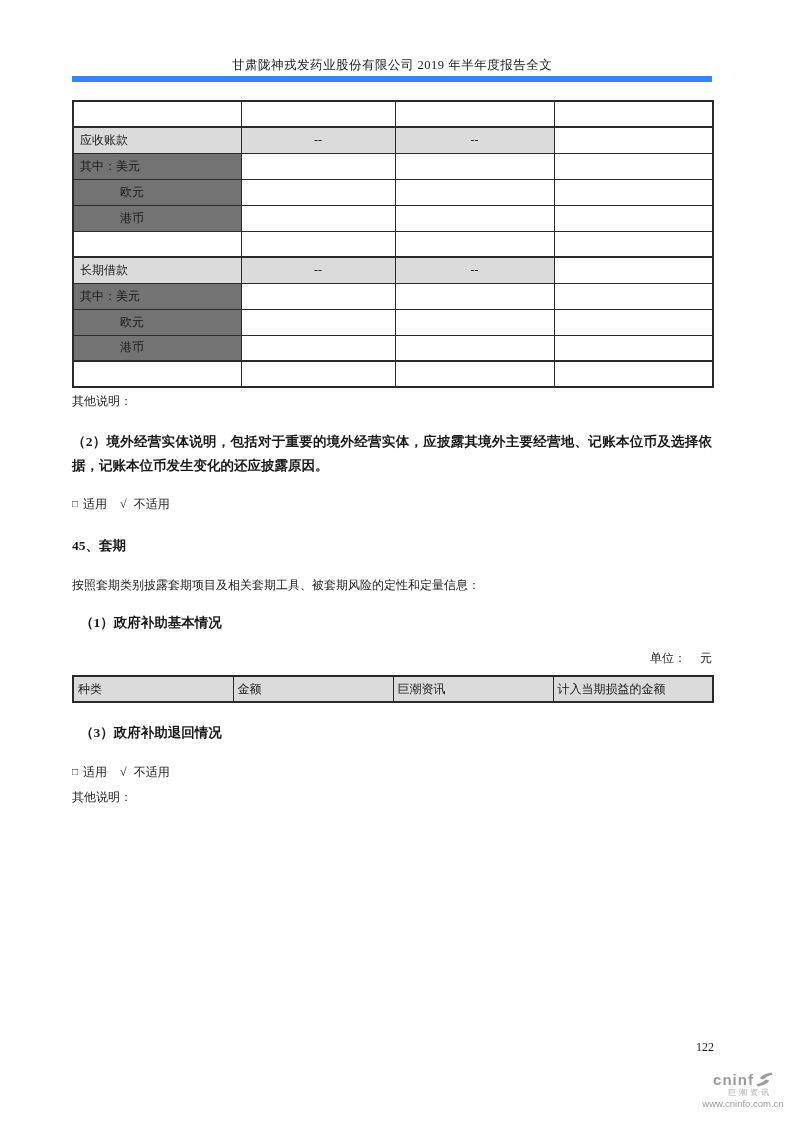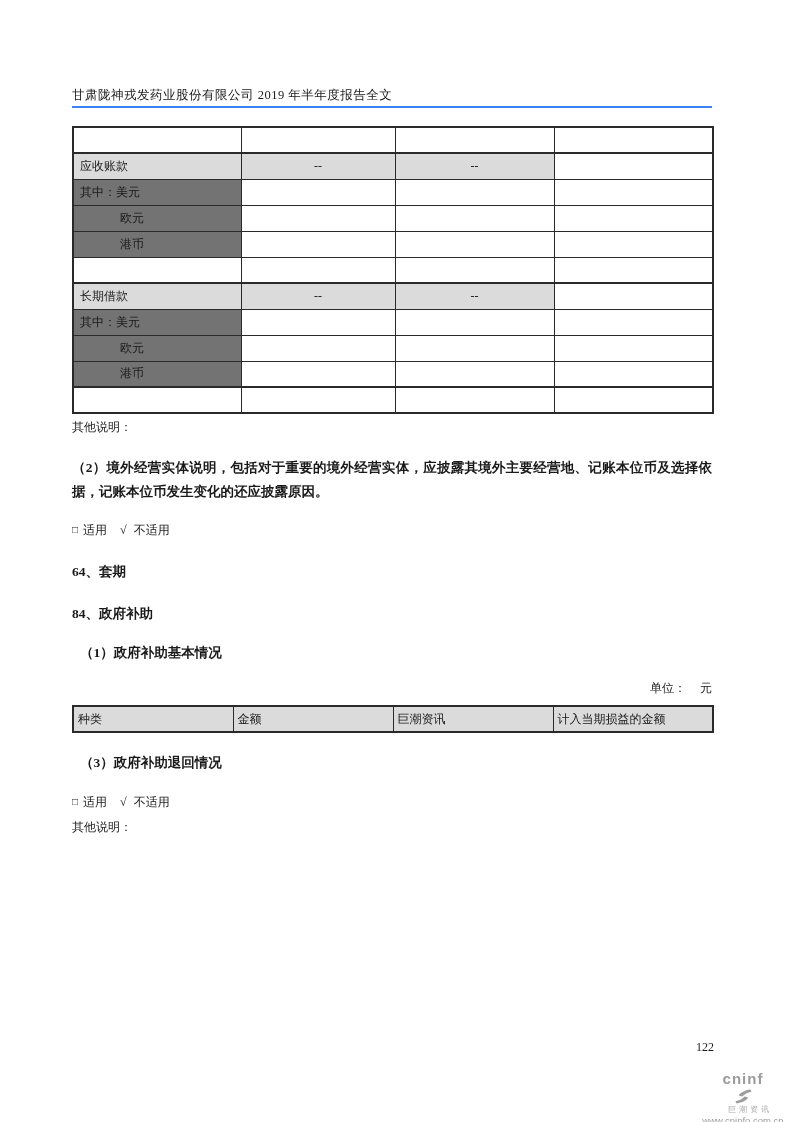--- a/index.html
+++ b/index.html
@@ -10,23 +10,23 @@
     width: 793px; height: 1122px;
     margin: 0 auto;
     background: #ffffff;
     color: #1a1a1a;
     overflow: hidden;
   }
   .content { margin-left: 72px; width: 640px; }
 
   
   .doc-header {
-    padding-top: 88px; padding-bottom: 3px;
-    border-bottom: 2px solid #3b82f6;
-    text-align: left;
+    padding-top: 58px; padding-bottom: 3px;
+    border-bottom: 6px solid #3b82f6;
+    text-align: center;
     font-size: 12.5px; line-height: 15px;
     letter-spacing: 0.5px;
   }
 
   
   table.cur-table {
     margin-top: 18px;
     border-collapse: collapse;
     table-layout: fixed;
     width: 640px;
@@ -94,21 +94,21 @@
   }
   .cninfo-logo {
     position: absolute;
     top: 1071px; right: 5px;
     width: 90px;
     color: #9c9c9c;
     font-family: "Liberation Sans", "DejaVu Sans", sans-serif;
     text-align: center;
     line-height: 1;
   }
-  .logo-top { display: flex; align-items: center; justify-content: center; gap: 2px; flex-direction: column; }
+  .logo-top { display: flex; align-items: center; justify-content: center; gap: 2px; }
   .logo-word { font-size: 15px; font-weight: 700; letter-spacing: 1px; color: #9c9c9c; }
   .logo-swoosh { width: 17px; height: 17px; }
   .logo-sub { margin-top: 1px; font-size: 8px; letter-spacing: 3px; color: #a8a8a8; padding-left: 14px; }
   .logo-url { margin-top: 2px; font-size: 9.5px; color: #9c9c9c; white-space: nowrap; }
 </style>
 </head>
 <body>
 
 <div class="page">
   <div class="content">
@@ -196,24 +196,24 @@
 
     <div class="para-bold">（2）境外经营实体说明，包括对于重要的境外经营实体，应披露其境外主要经营地、记账本位币及选择依据，记账本位币发生变化的还应披露原因。</div>
 
     <div class="applic-line">
       <span class="chk-box">□</span>
       <span class="sp">适用</span>
       <span class="chk-mark">√</span>
       <span>不适用</span>
     </div>
 
-    <div class="sec-heading">64、套期</div>
-
-
-    <div class="sec-heading">84、政府补助</div>
+    <div class="sec-heading">45、套期</div>
+
+    <div class="sec-body">按照套期类别披露套期项目及相关套期工具、被套期风险的定性和定量信息：</div>
+
 
     <div class="sub-heading">（1）政府补助基本情况</div>
 
     <div class="unit-line">
       <span>单位：</span><span class="unit-value">元</span>
     </div>
 
     <table class="subsidy-table">
       <colgroup>
           <col style="width:160px">

